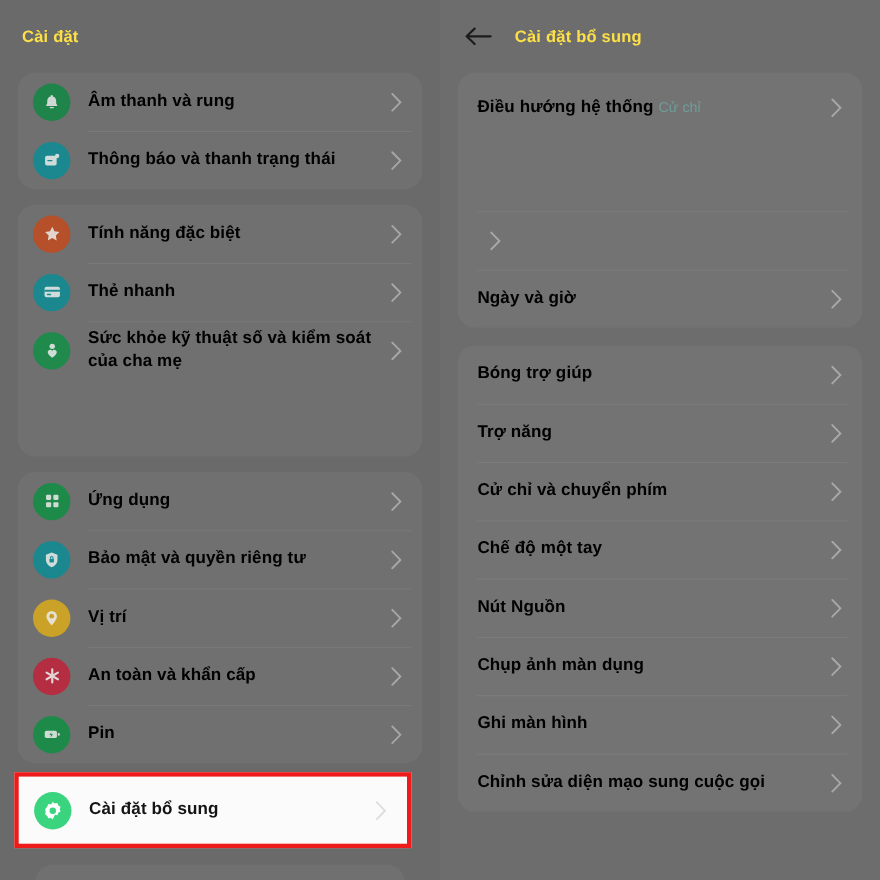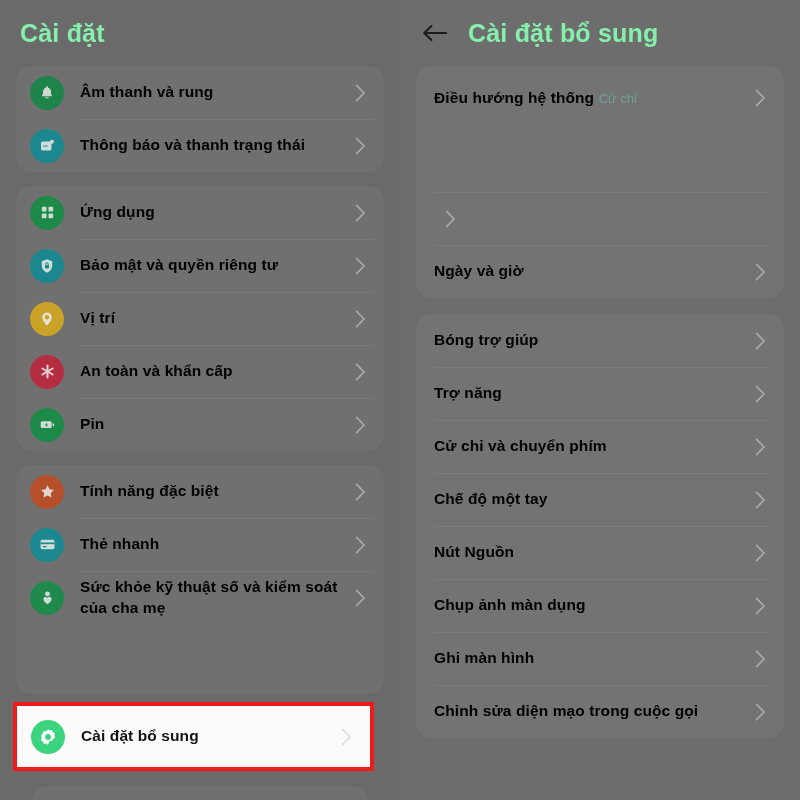--- a/index.html
+++ b/index.html
@@ -29,23 +29,23 @@
   
 
   
   .page-header {
     height: 66px;
     display: flex;
     align-items: center;
     padding: 0 0 0 20px;
   }
   .page-header .title {
-    font-size: 25px;
+    font-size: 15px;
     font-weight: bold;
-    color: #86efac;
+    color: #fde047;
     letter-spacing: .2px;
   }
   .page-header.with-back { padding-left: 18px; }
   .back-arrow {
     width: 34px; height: 34px;
     margin-right: 16px;
     display: flex; align-items: center; justify-content: center;
     flex: 0 0 auto;
   }
   .back-arrow svg { display: block; }
@@ -167,20 +167,66 @@
         <span class="chevron">
           <svg width="11" height="18" viewBox="0 0 11 18">
               <path d="M1.6 1.4L9 9l-7.4 7.6" fill="none" stroke="#d6d6d6" stroke-width="1.7" stroke-linecap="round"></path>
             </svg>
         </span>
       </div>
     </div>
 
     <div class="card">
       <div class="row">
+        <span class="row-icon" style="background:#b5502a">
+          <svg width="19" height="19" viewBox="0 0 24 24" fill="#e2d5cf">
+            <path d="M12 4l2.5 5.2 5.7.8-4.1 4 1 5.7-5.1-2.7-5.1 2.7 1-5.7-4.1-4 5.7-.8z"></path>
+          </svg>
+        </span>
+        <span class="row-text"><span class="row-label">Tính năng đặc biệt</span></span>
+        <span class="chevron">
+          <svg width="11" height="18" viewBox="0 0 11 18">
+              <path d="M1.6 1.4L9 9l-7.4 7.6" fill="none" stroke="#d6d6d6" stroke-width="1.7" stroke-linecap="round"></path>
+            </svg>
+        </span>
+      </div>
+      <div class="row">
+        <span class="row-icon" style="background:#1a888e">
+          <svg width="19" height="19" viewBox="0 0 24 24" fill="#cfdcda">
+            <rect x="3.2" y="6" width="17.6" height="12" rx="2.2"></rect>
+            <rect x="3.2" y="9.4" width="17.6" height="2.2" fill="#1a888e"></rect>
+            <rect x="5.8" y="14" width="5" height="1.6" rx=".8" fill="#1a888e"></rect>
+          </svg>
+        </span>
+        <span class="row-text"><span class="row-label">Thẻ nhanh</span></span>
+        <span class="chevron">
+          <svg width="11" height="18" viewBox="0 0 11 18">
+              <path d="M1.6 1.4L9 9l-7.4 7.6" fill="none" stroke="#d6d6d6" stroke-width="1.7" stroke-linecap="round"></path>
+            </svg>
+        </span>
+      </div>
+      <div class="row">
+        <span class="row-icon" style="background:#1f8a4c">
+          <svg width="19" height="19" viewBox="0 0 24 24" fill="#cfdcd4">
+            <circle cx="12" cy="7.4" r="3.1"></circle>
+            <path d="M12 20.4c-2.4-1.8-5.2-3.8-5.2-6.3 0-1.7 1.3-2.9 2.8-2.9 1 0 1.9.5 2.4 1.3.5-.8 1.4-1.3 2.4-1.3 1.5 0 2.8 1.2 2.8 2.9 0 2.5-2.8 4.5-5.2 6.3z"></path>
+          </svg>
+        </span>
+        <span class="row-text"><span class="row-label">Sức khỏe kỹ thuật số và kiểm soát của cha mẹ</span></span>
+        <span class="chevron">
+          <svg width="11" height="18" viewBox="0 0 11 18">
+              <path d="M1.6 1.4L9 9l-7.4 7.6" fill="none" stroke="#d6d6d6" stroke-width="1.7" stroke-linecap="round"></path>
+            </svg>
+        </span>
+      </div>
+      <div class="row" style="visibility:hidden;min-height:70px"></div>
+    </div>
+
+    <div class="card">
+      <div class="row">
         <span class="row-icon" style="background:#1e8a49">
           <svg width="17" height="17" viewBox="0 0 24 24" fill="#cfdcd4">
             <rect x="4" y="4" width="6.6" height="6.6" rx="1.4"></rect>
             <rect x="13.4" y="4" width="6.6" height="6.6" rx="1.4"></rect>
             <rect x="4" y="13.4" width="6.6" height="6.6" rx="1.4"></rect>
             <rect x="13.4" y="13.4" width="6.6" height="6.6" rx="1.4"></rect>
           </svg>
         </span>
         <span class="row-text"><span class="row-label">Ứng dụng</span></span>
         <span class="chevron">
@@ -241,66 +287,20 @@
             <path d="M11.2 9.6l-2.6 3.4h2l-.5 2.6 2.8-3.6h-2.1z" fill="#1e8a49"></path>
           </svg>
         </span>
         <span class="row-text"><span class="row-label">Pin</span></span>
         <span class="chevron">
           <svg width="11" height="18" viewBox="0 0 11 18">
               <path d="M1.6 1.4L9 9l-7.4 7.6" fill="none" stroke="#d6d6d6" stroke-width="1.7" stroke-linecap="round"></path>
             </svg>
         </span>
       </div>
-    </div>
-
-    <div class="card">
-      <div class="row">
-        <span class="row-icon" style="background:#b5502a">
-          <svg width="19" height="19" viewBox="0 0 24 24" fill="#e2d5cf">
-            <path d="M12 4l2.5 5.2 5.7.8-4.1 4 1 5.7-5.1-2.7-5.1 2.7 1-5.7-4.1-4 5.7-.8z"></path>
-          </svg>
-        </span>
-        <span class="row-text"><span class="row-label">Tính năng đặc biệt</span></span>
-        <span class="chevron">
-          <svg width="11" height="18" viewBox="0 0 11 18">
-              <path d="M1.6 1.4L9 9l-7.4 7.6" fill="none" stroke="#d6d6d6" stroke-width="1.7" stroke-linecap="round"></path>
-            </svg>
-        </span>
-      </div>
-      <div class="row">
-        <span class="row-icon" style="background:#1a888e">
-          <svg width="19" height="19" viewBox="0 0 24 24" fill="#cfdcda">
-            <rect x="3.2" y="6" width="17.6" height="12" rx="2.2"></rect>
-            <rect x="3.2" y="9.4" width="17.6" height="2.2" fill="#1a888e"></rect>
-            <rect x="5.8" y="14" width="5" height="1.6" rx=".8" fill="#1a888e"></rect>
-          </svg>
-        </span>
-        <span class="row-text"><span class="row-label">Thẻ nhanh</span></span>
-        <span class="chevron">
-          <svg width="11" height="18" viewBox="0 0 11 18">
-              <path d="M1.6 1.4L9 9l-7.4 7.6" fill="none" stroke="#d6d6d6" stroke-width="1.7" stroke-linecap="round"></path>
-            </svg>
-        </span>
-      </div>
-      <div class="row">
-        <span class="row-icon" style="background:#1f8a4c">
-          <svg width="19" height="19" viewBox="0 0 24 24" fill="#cfdcd4">
-            <circle cx="12" cy="7.4" r="3.1"></circle>
-            <path d="M12 20.4c-2.4-1.8-5.2-3.8-5.2-6.3 0-1.7 1.3-2.9 2.8-2.9 1 0 1.9.5 2.4 1.3.5-.8 1.4-1.3 2.4-1.3 1.5 0 2.8 1.2 2.8 2.9 0 2.5-2.8 4.5-5.2 6.3z"></path>
-          </svg>
-        </span>
-        <span class="row-text"><span class="row-label">Sức khỏe kỹ thuật số và kiểm soát của cha mẹ</span></span>
-        <span class="chevron">
-          <svg width="11" height="18" viewBox="0 0 11 18">
-              <path d="M1.6 1.4L9 9l-7.4 7.6" fill="none" stroke="#d6d6d6" stroke-width="1.7" stroke-linecap="round"></path>
-            </svg>
-        </span>
-      </div>
-      <div class="row" style="visibility:hidden;min-height:70px"></div>
     </div>
 
     <div class="highlight-box" id="hl-left">
       <div class="row">
         <span class="row-icon" style="background:#3ad47f">
           <svg width="20" height="20" viewBox="0 0 24 24" fill="#ffffff">
             <path d="M12 2.6l2.3 1.5 2.7-.4 1 2.6 2.4 1.3-.7 2.7.7 2.7-2.4 1.3-1 2.6-2.7-.4L12 21.4l-2.3-1.5-2.7.4-1-2.6L3.6 16l.7-2.7-.7-2.7L6 7.3l1-2.6 2.7.4z"></path>
             <circle cx="12" cy="12" r="3.5" fill="#3ad47f"></circle>
           </svg>
         </span>
@@ -408,21 +408,21 @@
       </div>
       <div class="row">
         <span class="row-text"><span class="row-label">Ghi màn hình</span></span>
         <span class="chevron">
           <svg width="11" height="18" viewBox="0 0 11 18">
               <path d="M1.6 1.4L9 9l-7.4 7.6" fill="none" stroke="#d6d6d6" stroke-width="1.7" stroke-linecap="round"></path>
             </svg>
         </span>
       </div>
       <div class="row">
-        <span class="row-text"><span class="row-label">Chỉnh sửa diện mạo trong cuộc gọi</span></span>
+        <span class="row-text"><span class="row-label">Chỉnh sửa diện mạo sung cuộc gọi</span></span>
         <span class="chevron">
           <svg width="11" height="18" viewBox="0 0 11 18">
               <path d="M1.6 1.4L9 9l-7.4 7.6" fill="none" stroke="#d6d6d6" stroke-width="1.7" stroke-linecap="round"></path>
             </svg>
         </span>
       </div>
     </div>
 
   </div>
 </div>

